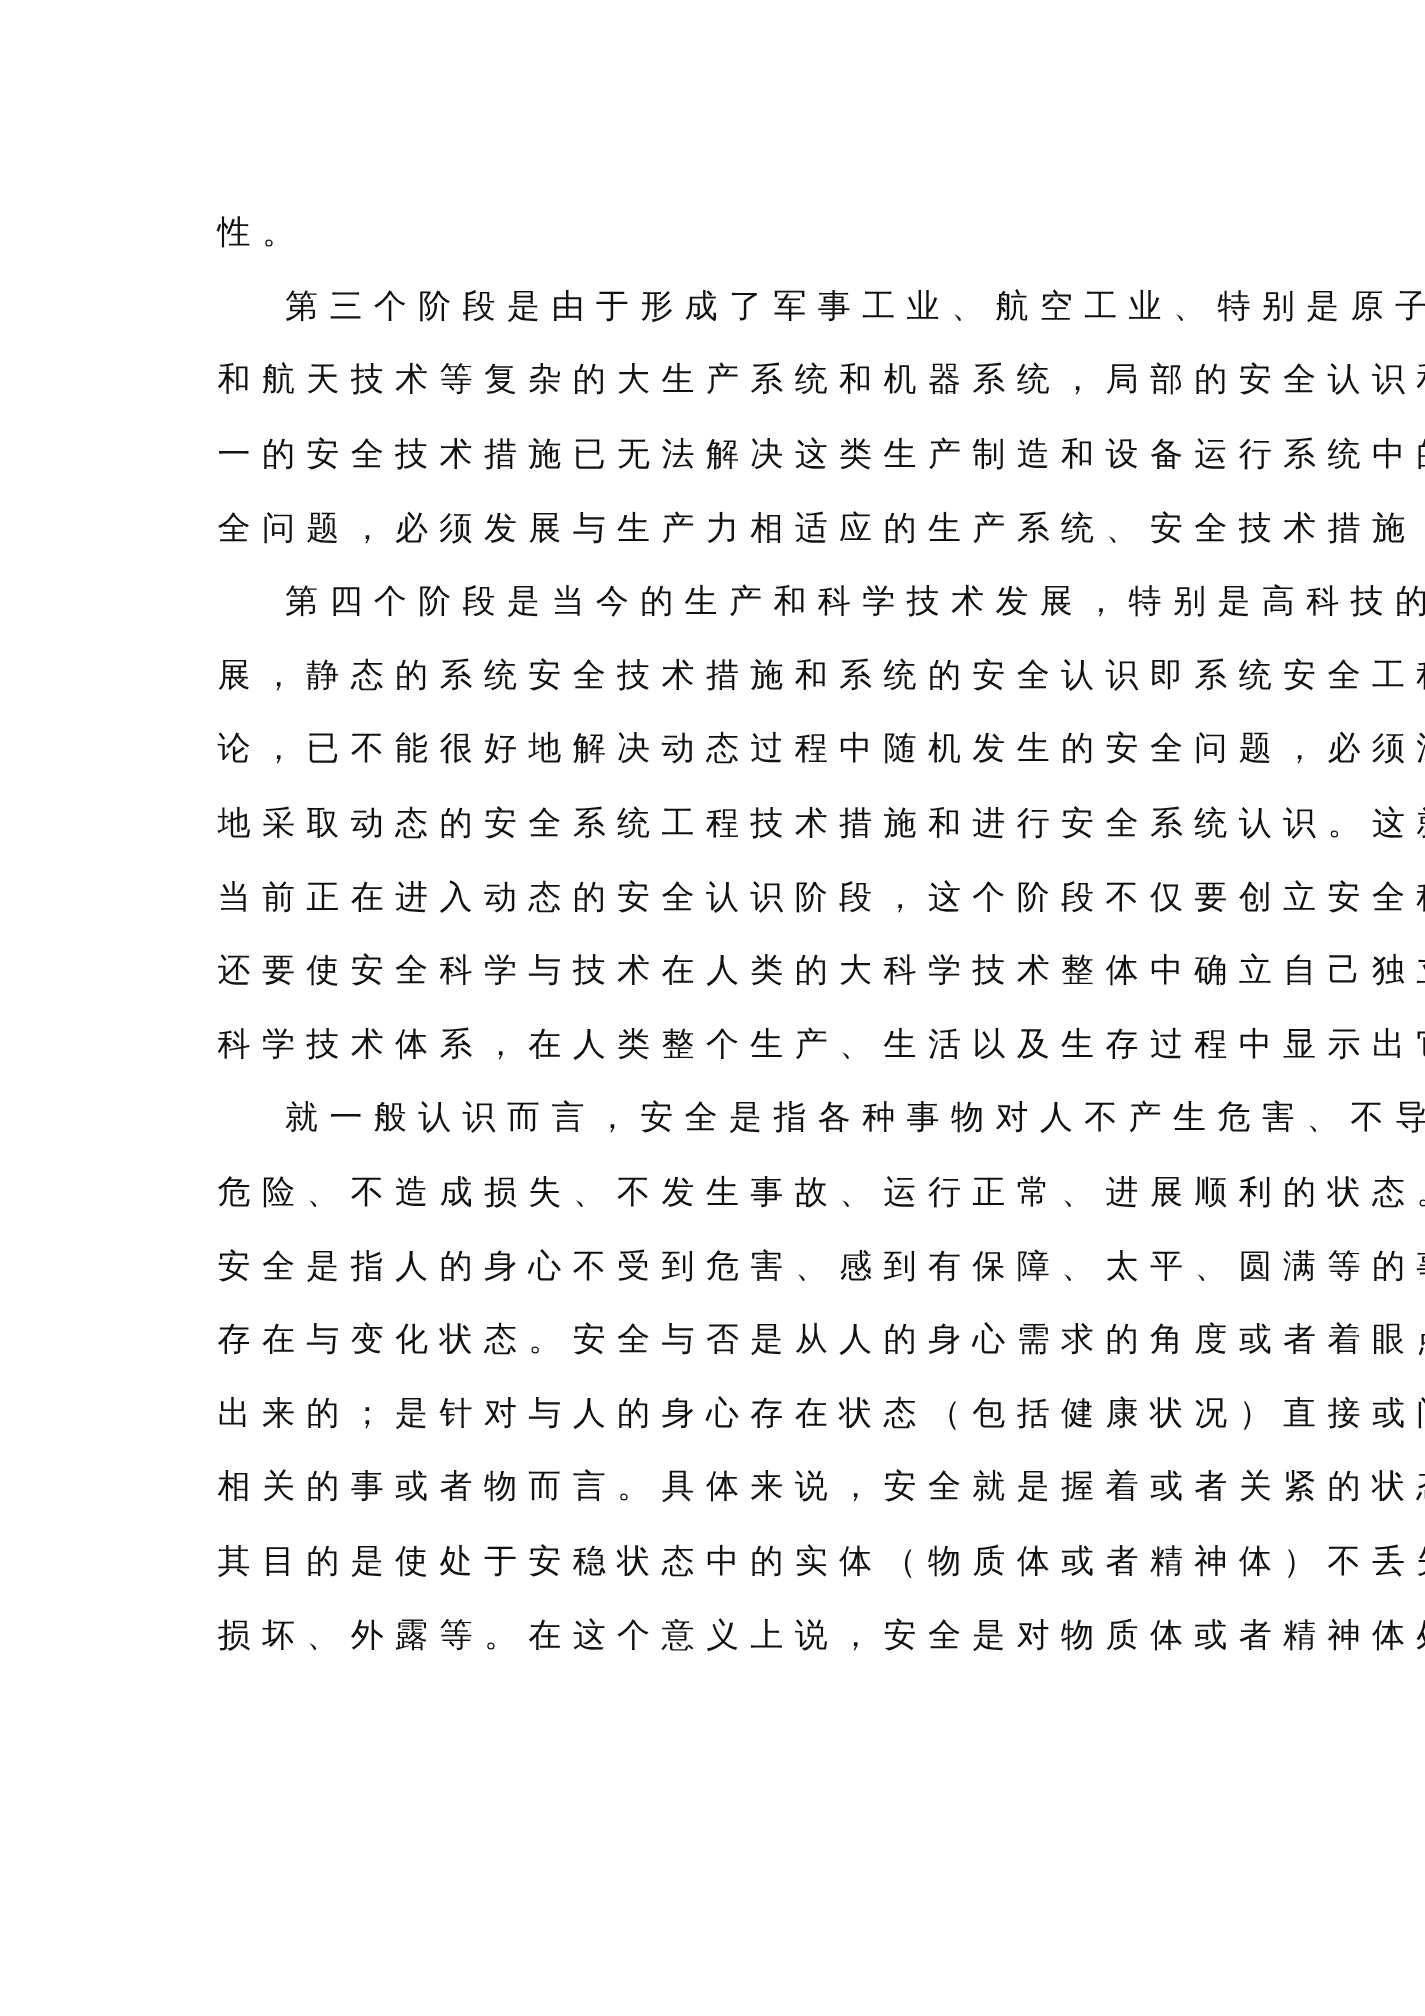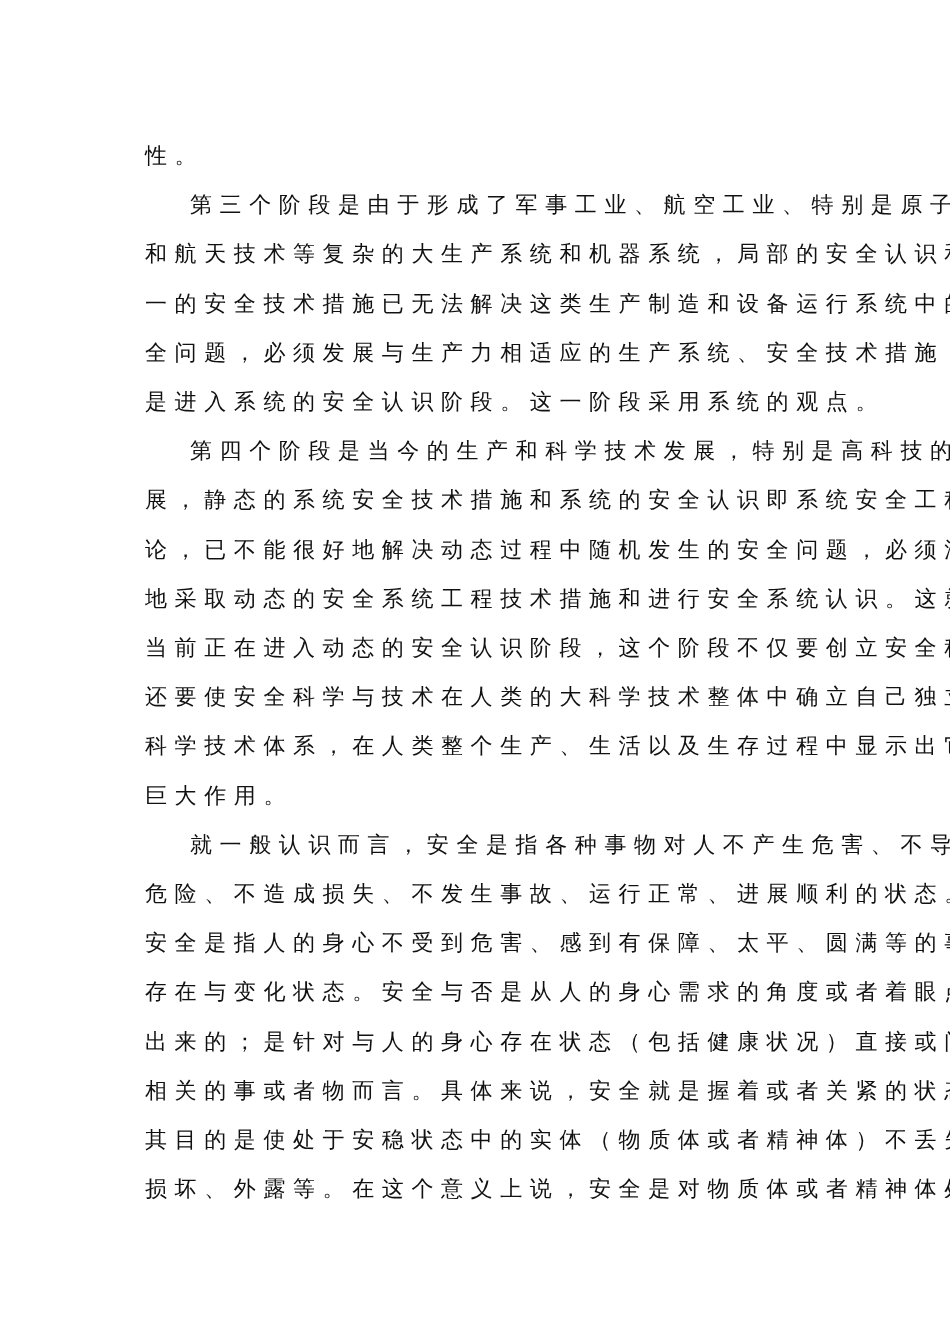--- a/index.html
+++ b/index.html
@@ -49,32 +49,30 @@
 
   <p class="para">
     <span class="line last">性。</span>
   </p>
 
   <p class="para">
     <span class="line" style="padding-left:45px">第三个阶段是由于形成了军事工业、航空工业、特别是原子能</span>
     <span class="line">和航天技术等复杂的大生产系统和机器系统，局部的安全认识和单</span>
     <span class="line">一的安全技术措施已无法解决这类生产制造和设备运行系统中的安</span>
     <span class="line">全问题，必须发展与生产力相适应的生产系统、安全技术措施，于</span>
-    <span class="line last">是进入系统的安全认识阶段。这一阶段采用系统的观点。</span>
   </p>
 
   <p class="para">
     <span class="line" style="padding-left:45px">第四个阶段是当今的生产和科学技术发展，特别是高科技的发</span>
     <span class="line">展，静态的系统安全技术措施和系统的安全认识即系统安全工程理</span>
     <span class="line">论，已不能很好地解决动态过程中随机发生的安全问题，必须深入</span>
     <span class="line">地采取动态的安全系统工程技术措施和进行安全系统认识。这就是</span>
     <span class="line">当前正在进入动态的安全认识阶段，这个阶段不仅要创立安全科学，</span>
     <span class="line">还要使安全科学与技术在人类的大科学技术整体中确立自己独立的</span>
     <span class="line">科学技术体系，在人类整个生产、生活以及生存过程中显示出它的</span>
-    <span class="line last">巨大作用。</span>
   </p>
 
   <p class="para">
     <span class="line" style="padding-left:45px">就一般认识而言，安全是指各种事物对人不产生危害、不导致</span>
     <span class="line">危险、不造成损失、不发生事故、运行正常、进展顺利的状态。即，</span>
     <span class="line">安全是指人的身心不受到危害、感到有保障、太平、圆满等的事物</span>
     <span class="line">存在与变化状态。安全与否是从人的身心需求的角度或者着眼点提</span>
     <span class="line">出来的；是针对与人的身心存在状态（包括健康状况）直接或间接</span>
     <span class="line">相关的事或者物而言。具体来说，安全就是握着或者关紧的状态，</span>
     <span class="line">其目的是使处于安稳状态中的实体（物质体或者精神体）不丢失、</span>

